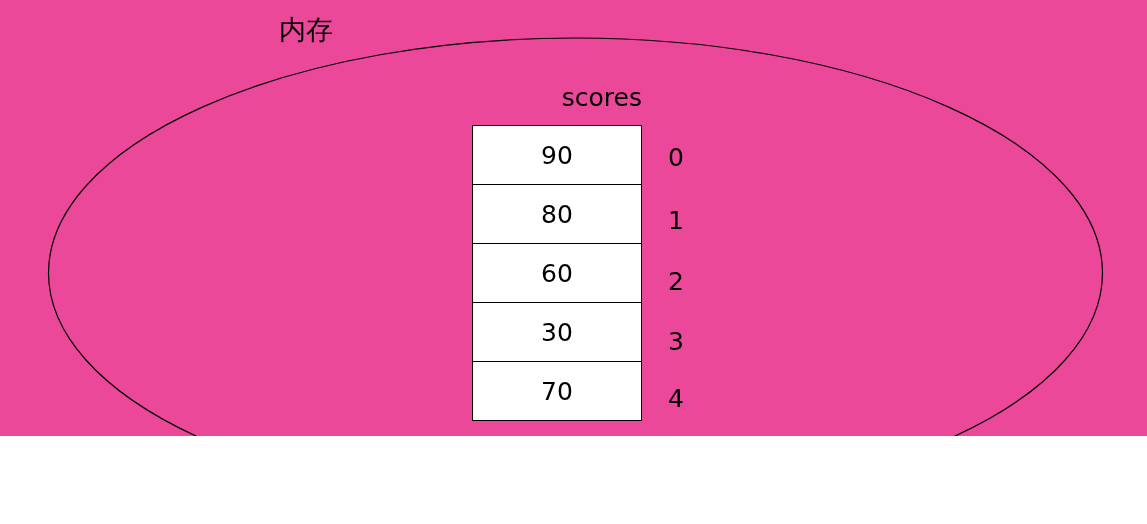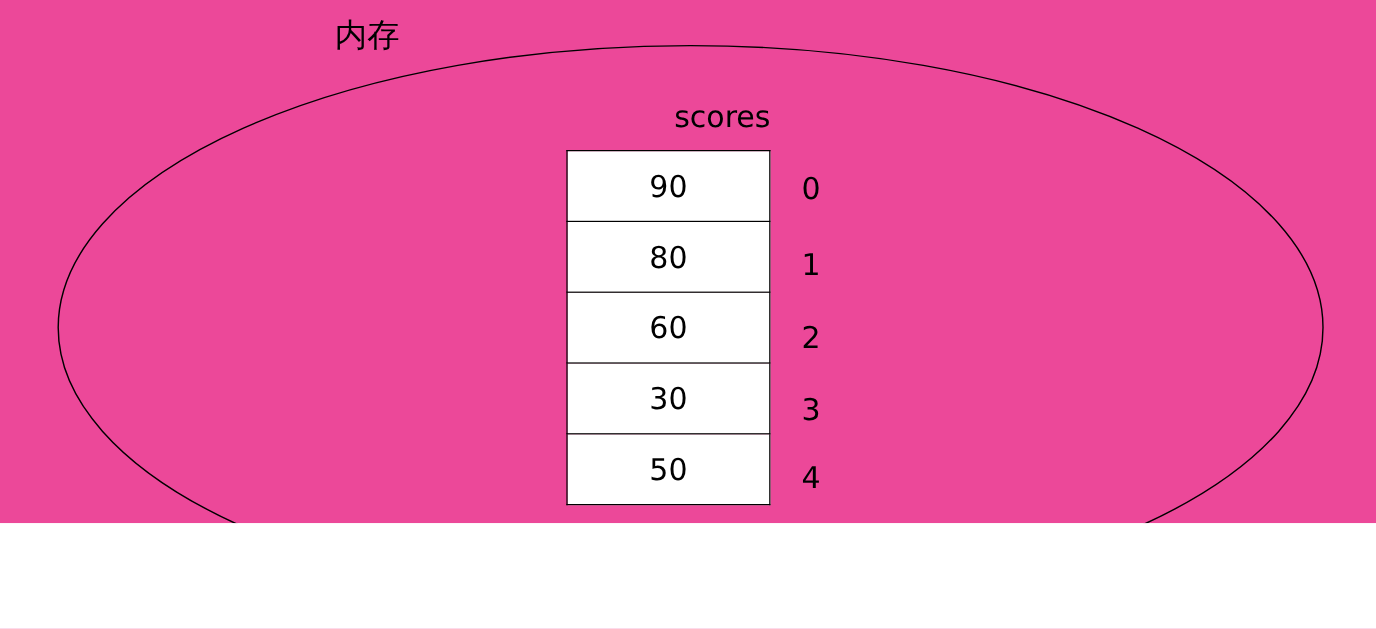--- a/index.html
+++ b/index.html
@@ -102,21 +102,21 @@
       <tr>
         <td class="cell-value">80</td>
       </tr>
       <tr>
         <td class="cell-value">60</td>
       </tr>
       <tr>
         <td class="cell-value">30</td>
       </tr>
       <tr>
-        <td class="cell-value">50</td>
+        <td class="cell-value">70</td>
       </tr>
     </tbody>
   </table>
 
   <div class="index-col">
     <div class="index-cell r0">0</div>
     <div class="index-cell r1">1</div>
     <div class="index-cell r2">2</div>
     <div class="index-cell r3">3</div>
     <div class="index-cell r4">4</div>

